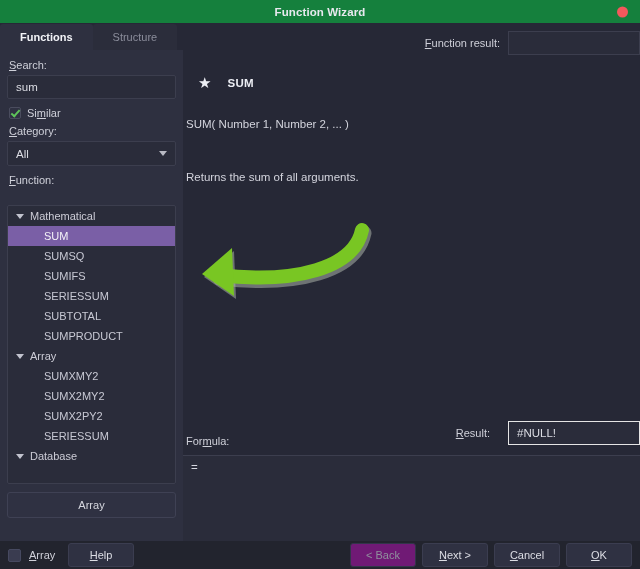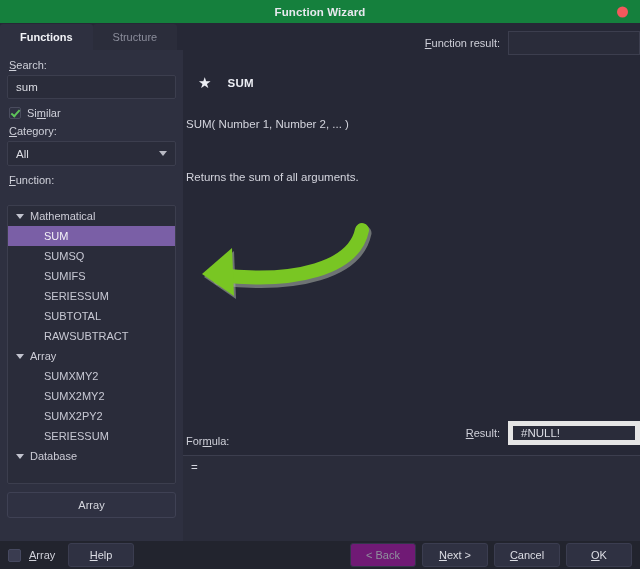--- a/index.html
+++ b/index.html
@@ -266,28 +266,28 @@
     font-size: 11.5px;
     color: #d3d4dd;
   }
 
   .result-row {
     position: absolute;
     right: 0;
     top: 398px;
     display: flex;
     align-items: center;
-    gap: 8px;
+    gap: 18px;
   }
   .result-row .lbl { font-size: 11px; color: #cfd0d9; }
   .result-input {
     width: 132px;
     height: 24px;
     background: #2a2c3a;
-    border: 5px solid #e5e5e5;
+    border: 1px solid #e5e5e5;
     box-sizing: border-box;
     display: flex;
     align-items: center;
     padding: 0 8px;
     font-size: 11.5px;
     color: #dcdde4;
   }
   .formula-label {
     position: absolute;
     left: 3px;
@@ -424,21 +424,21 @@
 
         <div class="tree-item group">
           <span class="tri-down"></span>
           <span>Mathematical</span>
         </div>
         <div class="tree-item leaf selected">SUM</div>
         <div class="tree-item leaf">SUMSQ</div>
         <div class="tree-item leaf">SUMIFS</div>
         <div class="tree-item leaf">SERIESSUM</div>
         <div class="tree-item leaf">SUBTOTAL</div>
-        <div class="tree-item leaf">RAWSUBTRACT</div>
+        <div class="tree-item leaf">SUMPRODUCT</div>
 
         <div class="tree-item group">
           <span class="tri-down"></span>
           <span>Array</span>
         </div>
         <div class="tree-item leaf">SUMXMY2</div>
         <div class="tree-item leaf">SUMX2MY2</div>
         <div class="tree-item leaf">SUMX2PY2</div>
         <div class="tree-item leaf">SERIESSUM</div>
 

